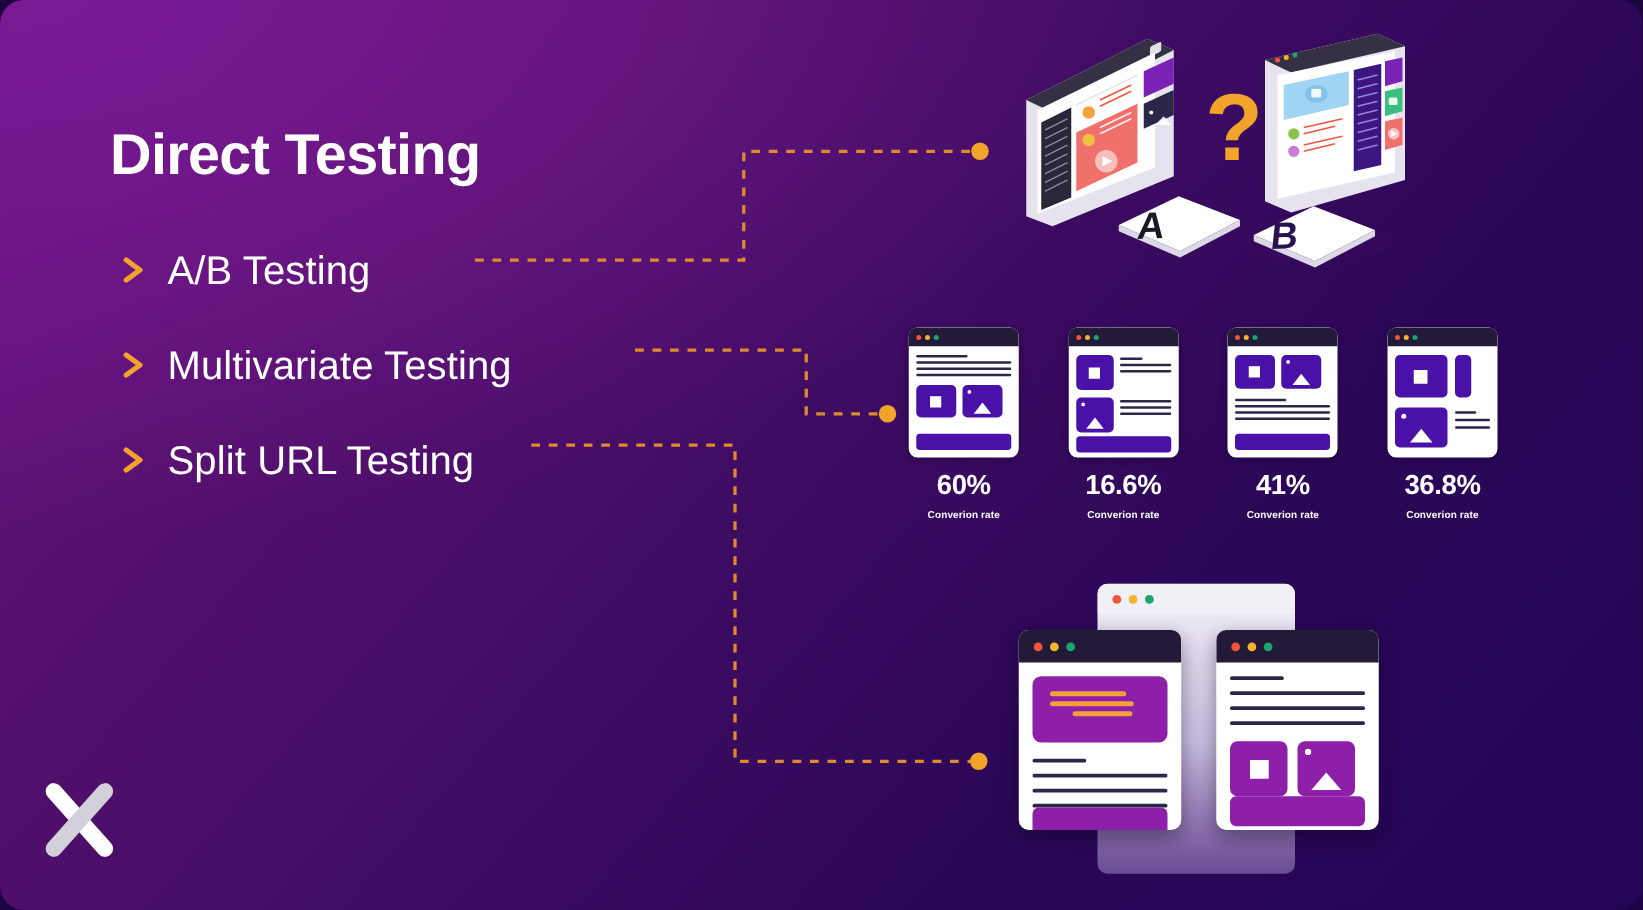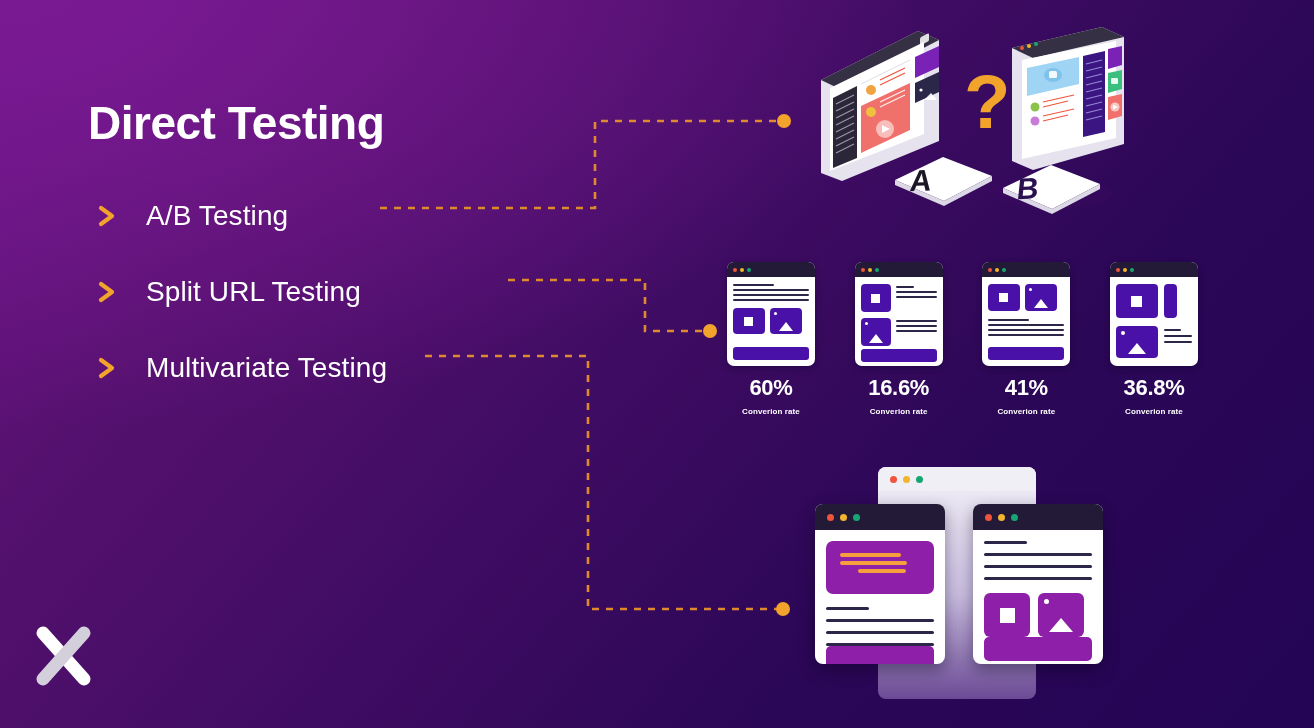--- a/index.html
+++ b/index.html
@@ -12,20 +12,21 @@
     font-family: "Liberation Sans", sans-serif;
   }
   #slide {
     position: relative;
     width: 1314px;
     height: 728px;
     overflow: hidden;
     background:
       radial-gradient(ellipse 110% 95% at 2% 0%, #7A1A93 0%, rgba(122,26,147,0) 62%),
       linear-gradient(131deg, #6C1487 0%, #56116F 22%, #3F0C63 48%, #2C0757 70%, #230455 100%);
+    border-radius: 19px;
   }
 
   
   .title {
     position: absolute;
     left: 88px;
     top: 96px;
     font-size: 46px;
     font-weight: bold;
     letter-spacing: -0.5px;
@@ -43,22 +44,22 @@
     align-items: center;
     height: 76px;
   }
   .chev {
     width: 30px;
     height: 30px;
     flex: 0 0 30px;
     display: block;
   }
   .list-label {
-    margin-left: 24px;
-    font-size: 28px;
+    margin-left: 12px;
+    font-size: 32px;
     color: #FFFFFF;
     letter-spacing: 0.1px;
     white-space: nowrap;
   }
 
   
   .connectors {
     position: absolute;
     left: 0;
     top: 0;
@@ -205,28 +206,28 @@
       <svg class="chev" viewBox="0 0 30 30">
         <path d="M9 7 L20 15 L9 23" fill="none" stroke="#F2A32C" stroke-width="4.2" stroke-linecap="round" stroke-linejoin="round"></path>
       </svg>
       <span class="list-label">A/B Testing</span>
     </div>
 
     <div class="list-row">
       <svg class="chev" viewBox="0 0 30 30">
         <path d="M9 7 L20 15 L9 23" fill="none" stroke="#F2A32C" stroke-width="4.2" stroke-linecap="round" stroke-linejoin="round"></path>
       </svg>
-      <span class="list-label">Split URL Testing</span>
+      <span class="list-label">Multivariate Testing</span>
     </div>
 
     <div class="list-row">
       <svg class="chev" viewBox="0 0 30 30">
         <path d="M9 7 L20 15 L9 23" fill="none" stroke="#F2A32C" stroke-width="4.2" stroke-linecap="round" stroke-linejoin="round"></path>
       </svg>
-      <span class="list-label">Multivariate Testing</span>
+      <span class="list-label">Split URL Testing</span>
     </div>
 
   </div>
 
   <svg class="connectors" viewBox="0 0 1314 728">
     <g fill="none" stroke="#E08A2E" stroke-width="2.6" stroke-dasharray="7 7" stroke-linecap="butt">
       <path d="M380 208 L595 208 L595 121 L778 121"></path>
       <path d="M508 280 L645 280 L645 331 L704 331"></path>
       <path d="M425 356 L588 356 L588 609 L777 609"></path>
     </g>

